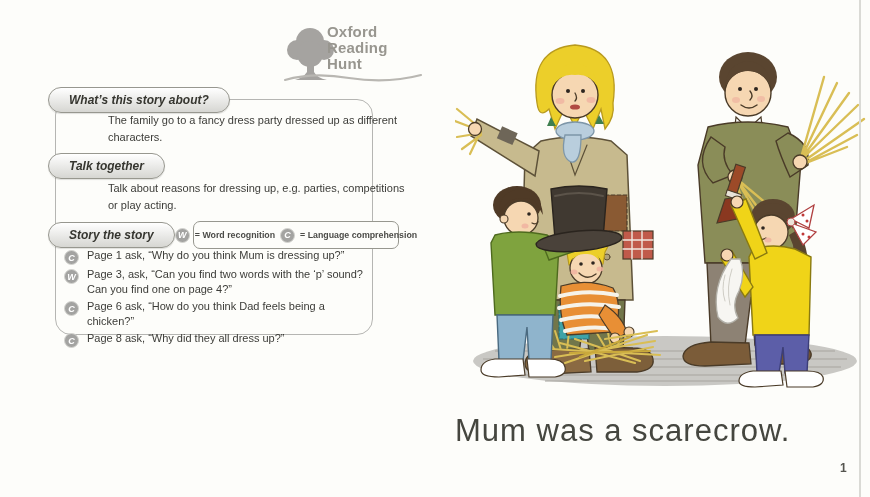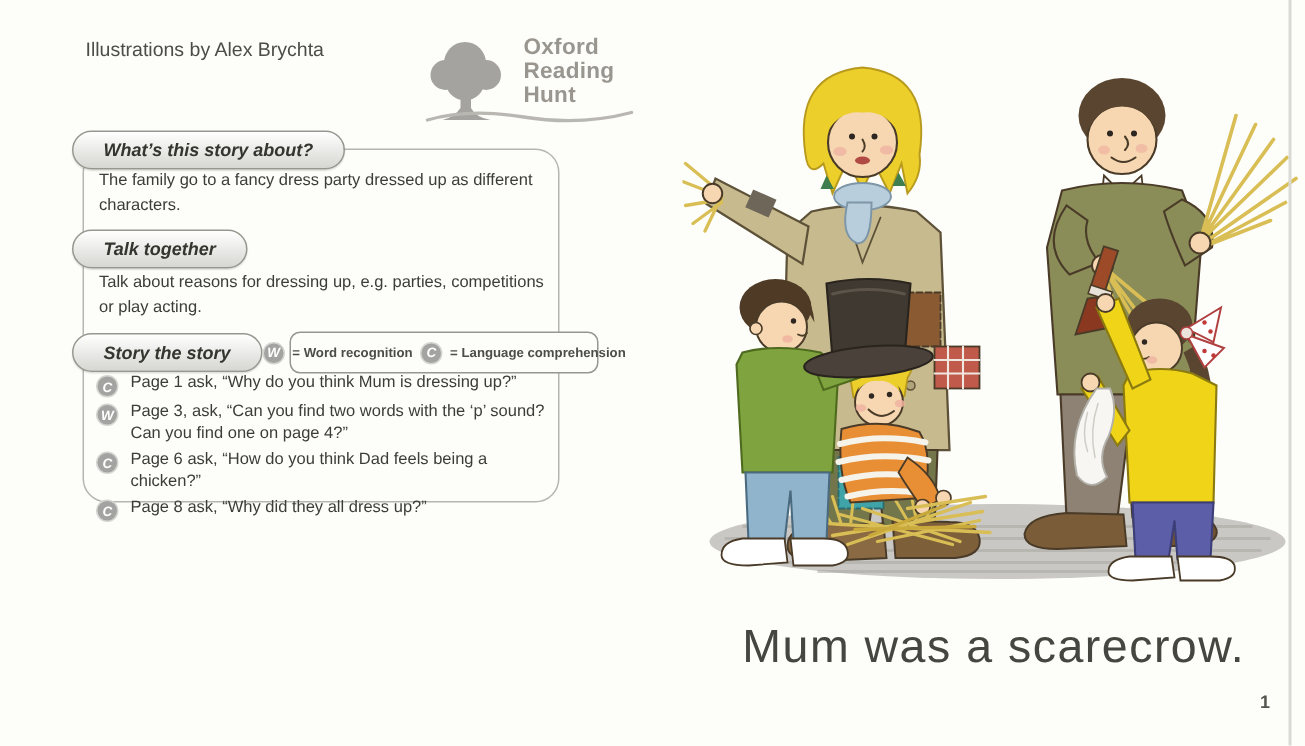--- a/index.html
+++ b/index.html
@@ -7,37 +7,37 @@
     width:870px;height:497px;position:relative;overflow:hidden;
     background:#fdfdfa;
     font-family:"Liberation Sans", sans-serif;
     color:#3e3e3a;
   }
   .abs{position:absolute;}
   
   .credits{left:57px;top:24px;font-size:13px;line-height:18px;color:#4c4c48;}
   
   .logo{left:283px;top:20px;width:140px;height:68px;}
-  .logo-text{position:absolute;left:66px;top:4px;font-size:15px;line-height:16px;color:#98968f;font-weight:bold;letter-spacing:.2px;}
+  .logo-text{position:absolute;left:44px;top:4px;font-size:15px;line-height:16px;color:#98968f;font-weight:bold;letter-spacing:.2px;}
   
   .bigbox{left:55px;top:99px;width:316px;height:234px;border:1.5px solid #b5b5b2;border-radius:16px;background:#fdfdfa;}
   
   .pill{
     height:24px;display:inline-flex;align-items:center;
     padding:0 20px;border-radius:14px;
     border:1.5px solid #97978f;
     background:linear-gradient(#ffffff,#d6d6d2);
     font-size:12px;font-weight:bold;font-style:italic;color:#35352f;
     white-space:nowrap;box-shadow:0 1px 1px rgba(0,0,0,.12);
   }
   .pill1{left:48px;top:87px;}
   .pill2{left:48px;top:153px;align-items:center;}
   .pill3{left:48px;top:222px;}
   
-  .bodytext{font-size:11px;line-height:17px;color:#3c3c38;width:300px;}
+  .bodytext{font-size:11px;line-height:17px;color:#3c3c38;width:300px;margin-left:42px;}
   .text1{left:66px;top:112px;}
   .text2{left:66px;top:180px;}
   
   .legend{
     left:193px;top:221px;width:204px;height:26px;
     border:1.3px solid #97978f;border-radius:7px;background:#fdfdfa;
     display:flex;align-items:center;justify-content:center;gap:5px;
     font-size:8.8px;font-weight:bold;color:#4c4c48;white-space:nowrap;
   }
   .badge{
@@ -45,32 +45,31 @@
     background:#a3a3a1;border:1.5px solid #d4d4d0;
     color:#fff;font-size:9px;font-weight:bold;font-style:italic;
     display:inline-flex;align-items:center;justify-content:center;flex:0 0 auto;
   }
   
   .qlist{left:64px;top:248px;width:300px;}
   .qrow{display:flex;gap:8px;margin-bottom:2px;}
   .qrow .badge{margin-top:2px;}
   .qtext{font-size:11px;line-height:15px;color:#3c3c38;width:284px;}
   
-  .caption{left:455px;top:413px;width:415px;text-align:center;
+  .caption{left:455px;top:413px;width:415px;text-align:left;
     font-size:31px;letter-spacing:1px;color:#45463f;}
   .pagenum{left:840px;top:461px;font-size:12px;font-weight:bold;color:#55554f;}
   
   .page-edge{left:859px;top:0;width:2px;height:497px;background:#dadad5;}
   .illu{left:455px;top:5px;}
 </style>
 </head>
 <body>
 
 <div class="abs credits">
-  <div>Illustrations by Alex Brychta</div>
 </div>
 
 <div class="abs logo">
   <svg width="140" height="68" viewBox="0 0 140 68">
     <g fill="#a5a3a0">
       <circle cx="27" cy="22" r="14"></circle>
       <circle cx="14" cy="30" r="10"></circle>
       <circle cx="41" cy="30" r="10"></circle>
       <circle cx="27" cy="34" r="13"></circle>
       <path d="M24,36 L24,52 Q20,58 12,60 L44,60 Q34,58 31,52 L31,36 Z"></path>

